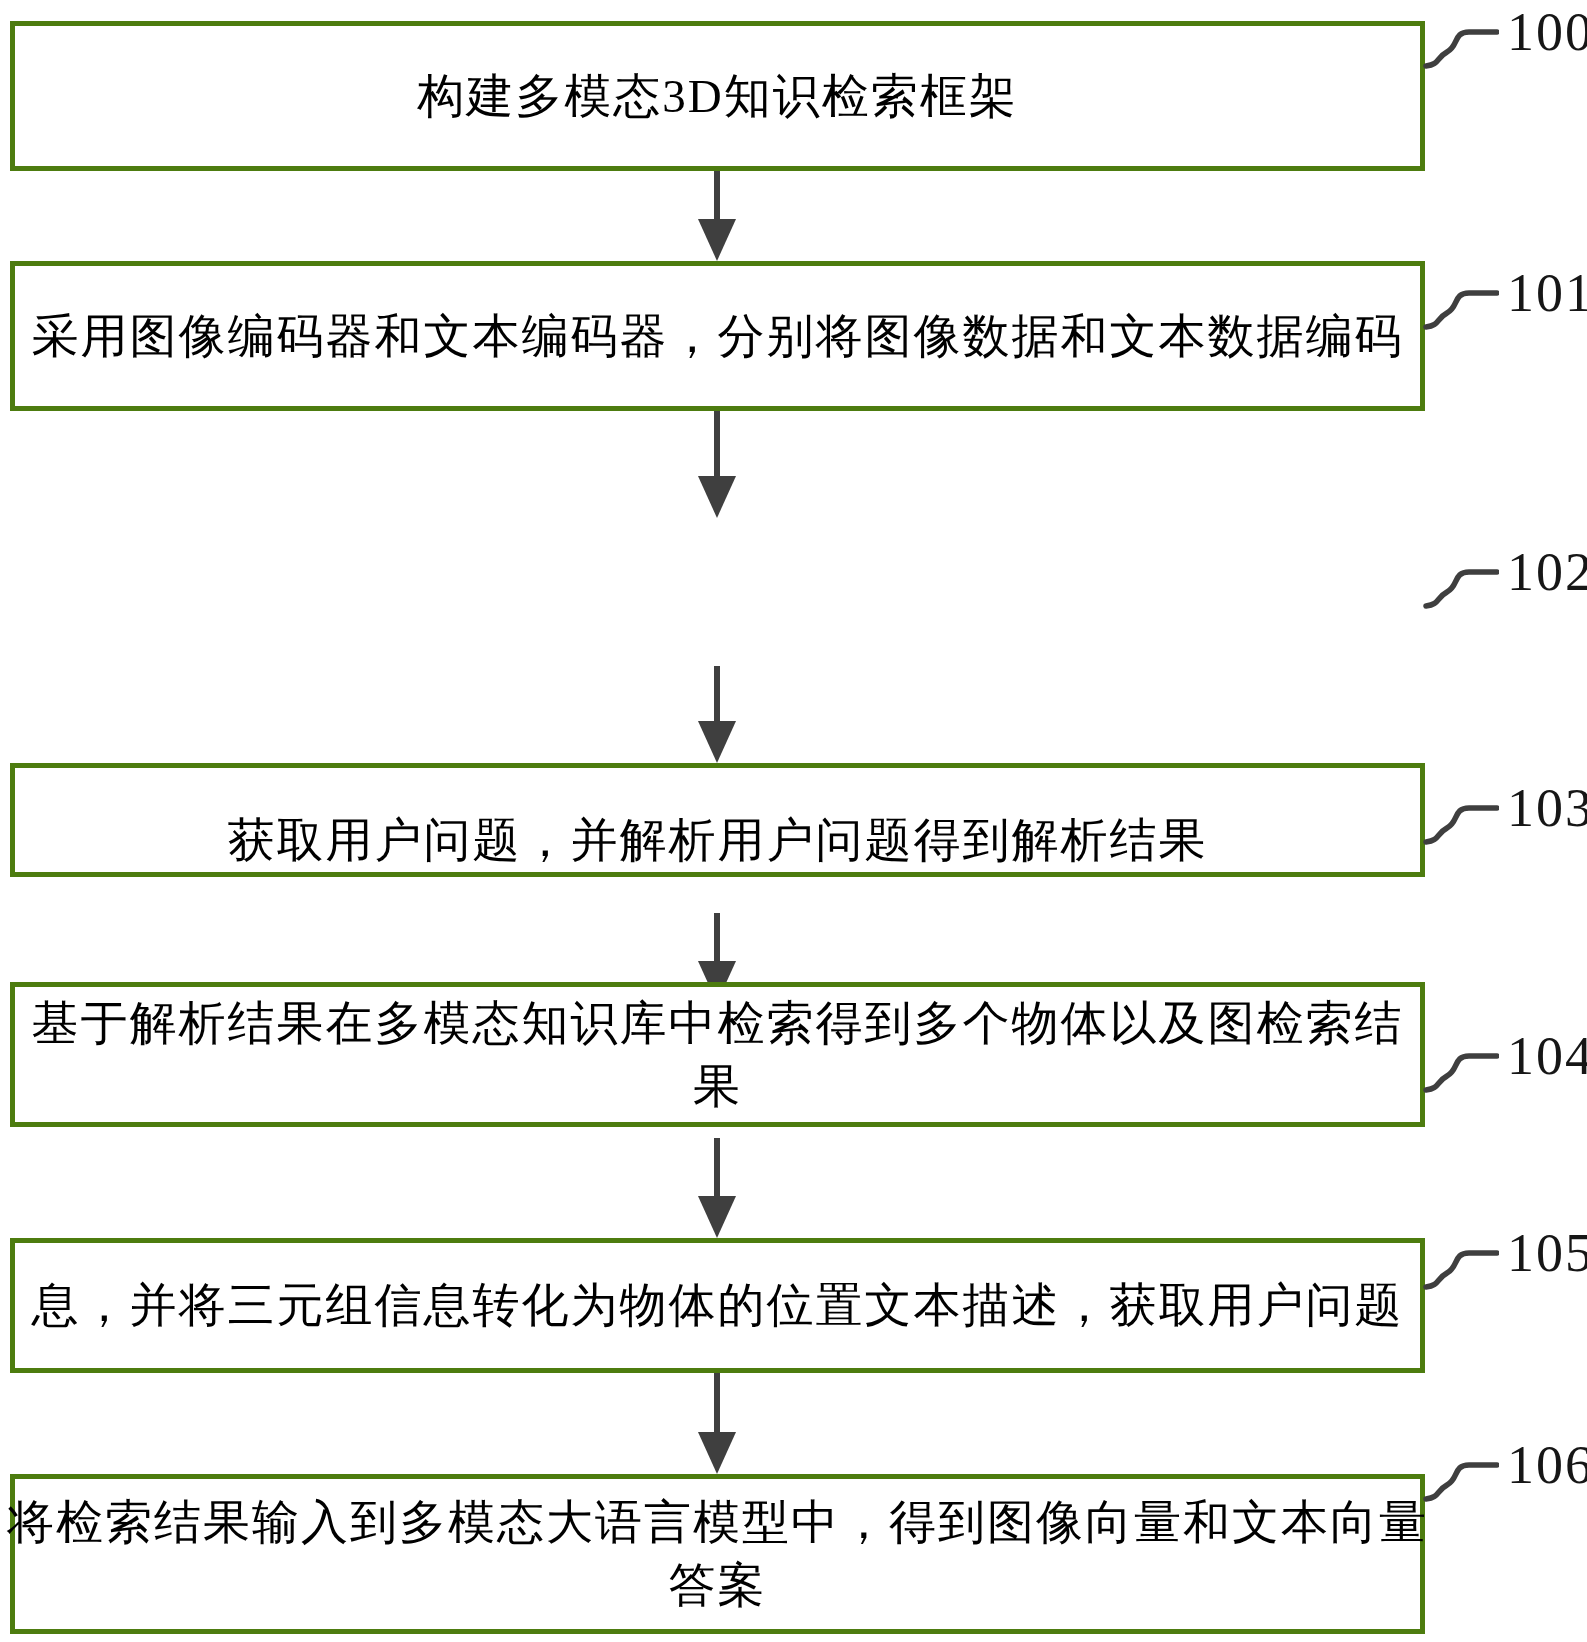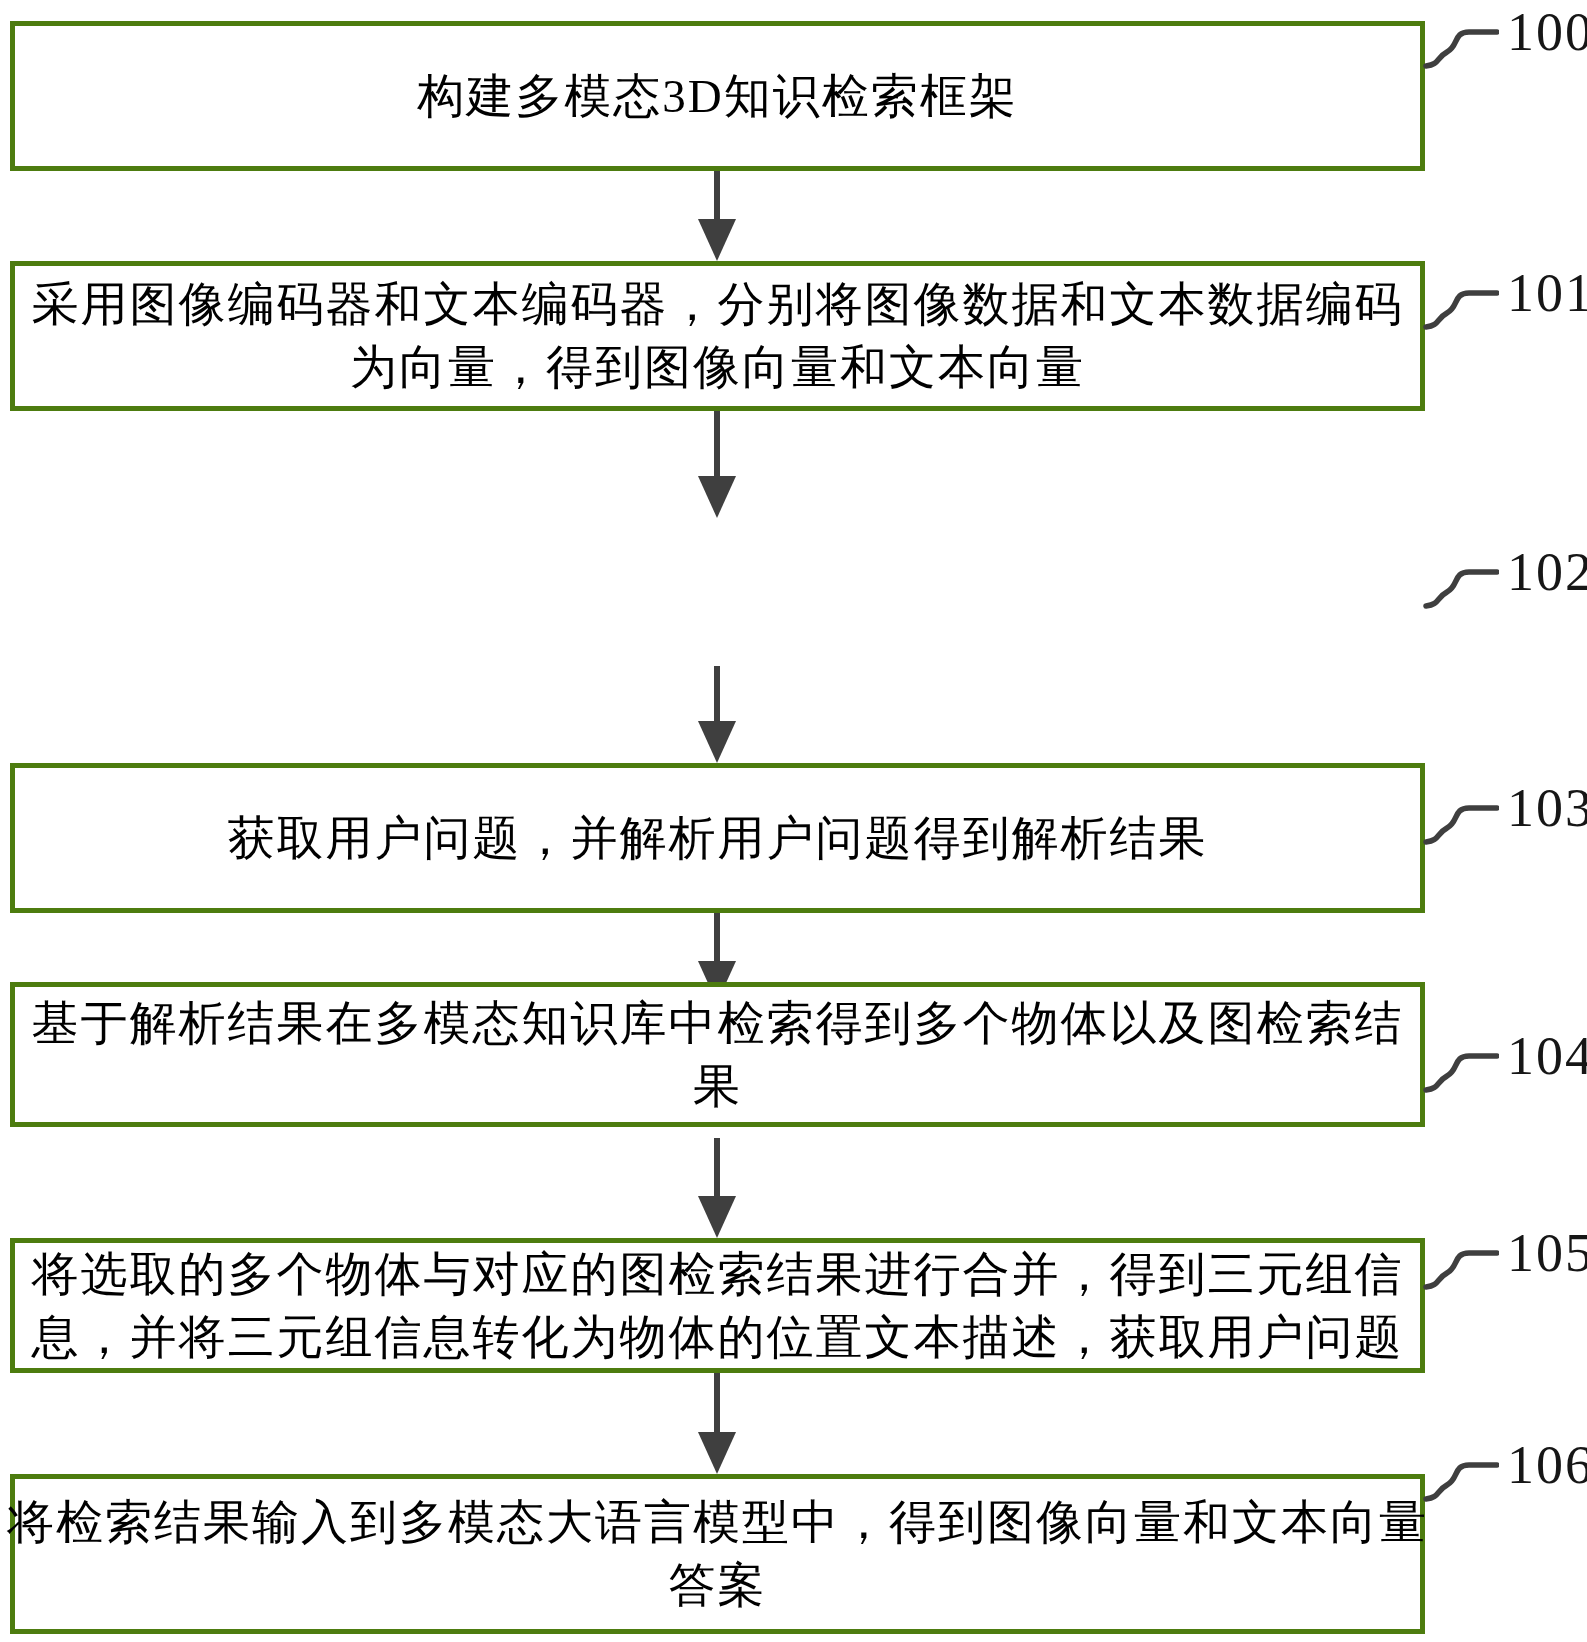--- a/index.html
+++ b/index.html
@@ -55,21 +55,20 @@
     <span class="num">100</span>
   </div>
 
   <div class="arrow" style="left:697px;top:171px;height:90px;">
     <div class="shaft" style="height:56px;"></div>
     <div class="head"></div>
   </div>
 
   <div class="stepbox" style="top:261px;height:150px;">
     <div class="line">采用图像编码器和文本编码器，分别将图像数据和文本数据编码</div>
-    <div class="line">为向量，得到图像向量和文本向量</div>
   </div>
   <div class="callout" style="top:267px;">
     <svg width="76" height="50" viewBox="0 0 76 50">
       <path d="M 74 10 L 46 10 C 30 10 36 24 24 30 C 13 36 17 42 3 44" fill="none" stroke="#3f3f3f" stroke-width="5.5" stroke-linecap="round"></path>
     </svg>
     <span class="num">101</span>
   </div>
 
   <div class="arrow" style="left:697px;top:411px;height:107px;">
     <div class="shaft" style="height:73px;"></div>
@@ -81,21 +80,21 @@
       <path d="M 74 10 L 46 10 C 30 10 36 24 24 30 C 13 36 17 42 3 44" fill="none" stroke="#3f3f3f" stroke-width="5.5" stroke-linecap="round"></path>
     </svg>
     <span class="num">102</span>
   </div>
 
   <div class="arrow" style="left:697px;top:666px;height:97px;">
     <div class="shaft" style="height:63px;"></div>
     <div class="head"></div>
   </div>
 
-  <div class="stepbox" style="top:763px;height:150px;">
+  <div class="stepbox" style="top:763px;height:114px;justify-content:flex-end;">
     <div class="line">获取用户问题，并解析用户问题得到解析结果</div>
   </div>
   <div class="callout" style="top:782px;">
     <svg width="76" height="50" viewBox="0 0 76 50">
       <path d="M 74 10 L 46 10 C 30 10 36 24 24 30 C 13 36 17 42 3 44" fill="none" stroke="#3f3f3f" stroke-width="5.5" stroke-linecap="round"></path>
     </svg>
     <span class="num">103</span>
   </div>
 
   <div class="arrow" style="left:697px;top:913px;height:90px;">
@@ -113,21 +112,20 @@
     </svg>
     <span class="num">104</span>
   </div>
 
   <div class="arrow" style="left:697px;top:1138px;height:100px;">
     <div class="shaft" style="height:66px;"></div>
     <div class="head"></div>
   </div>
 
   <div class="stepbox" style="top:1238px;height:135px;">
-    <div class="line">将选取的多个物体与对应的图检索结果进行合并，得到三元组信</div>
     <div class="line">息，并将三元组信息转化为物体的位置文本描述，获取用户问题</div>
   </div>
   <div class="callout" style="top:1227px;">
     <svg width="76" height="50" viewBox="0 0 76 50">
       <path d="M 74 10 L 46 10 C 30 10 36 24 24 30 C 13 36 17 42 3 44" fill="none" stroke="#3f3f3f" stroke-width="5.5" stroke-linecap="round"></path>
     </svg>
     <span class="num">105</span>
   </div>
 
   <div class="arrow" style="left:697px;top:1373px;height:101px;">

